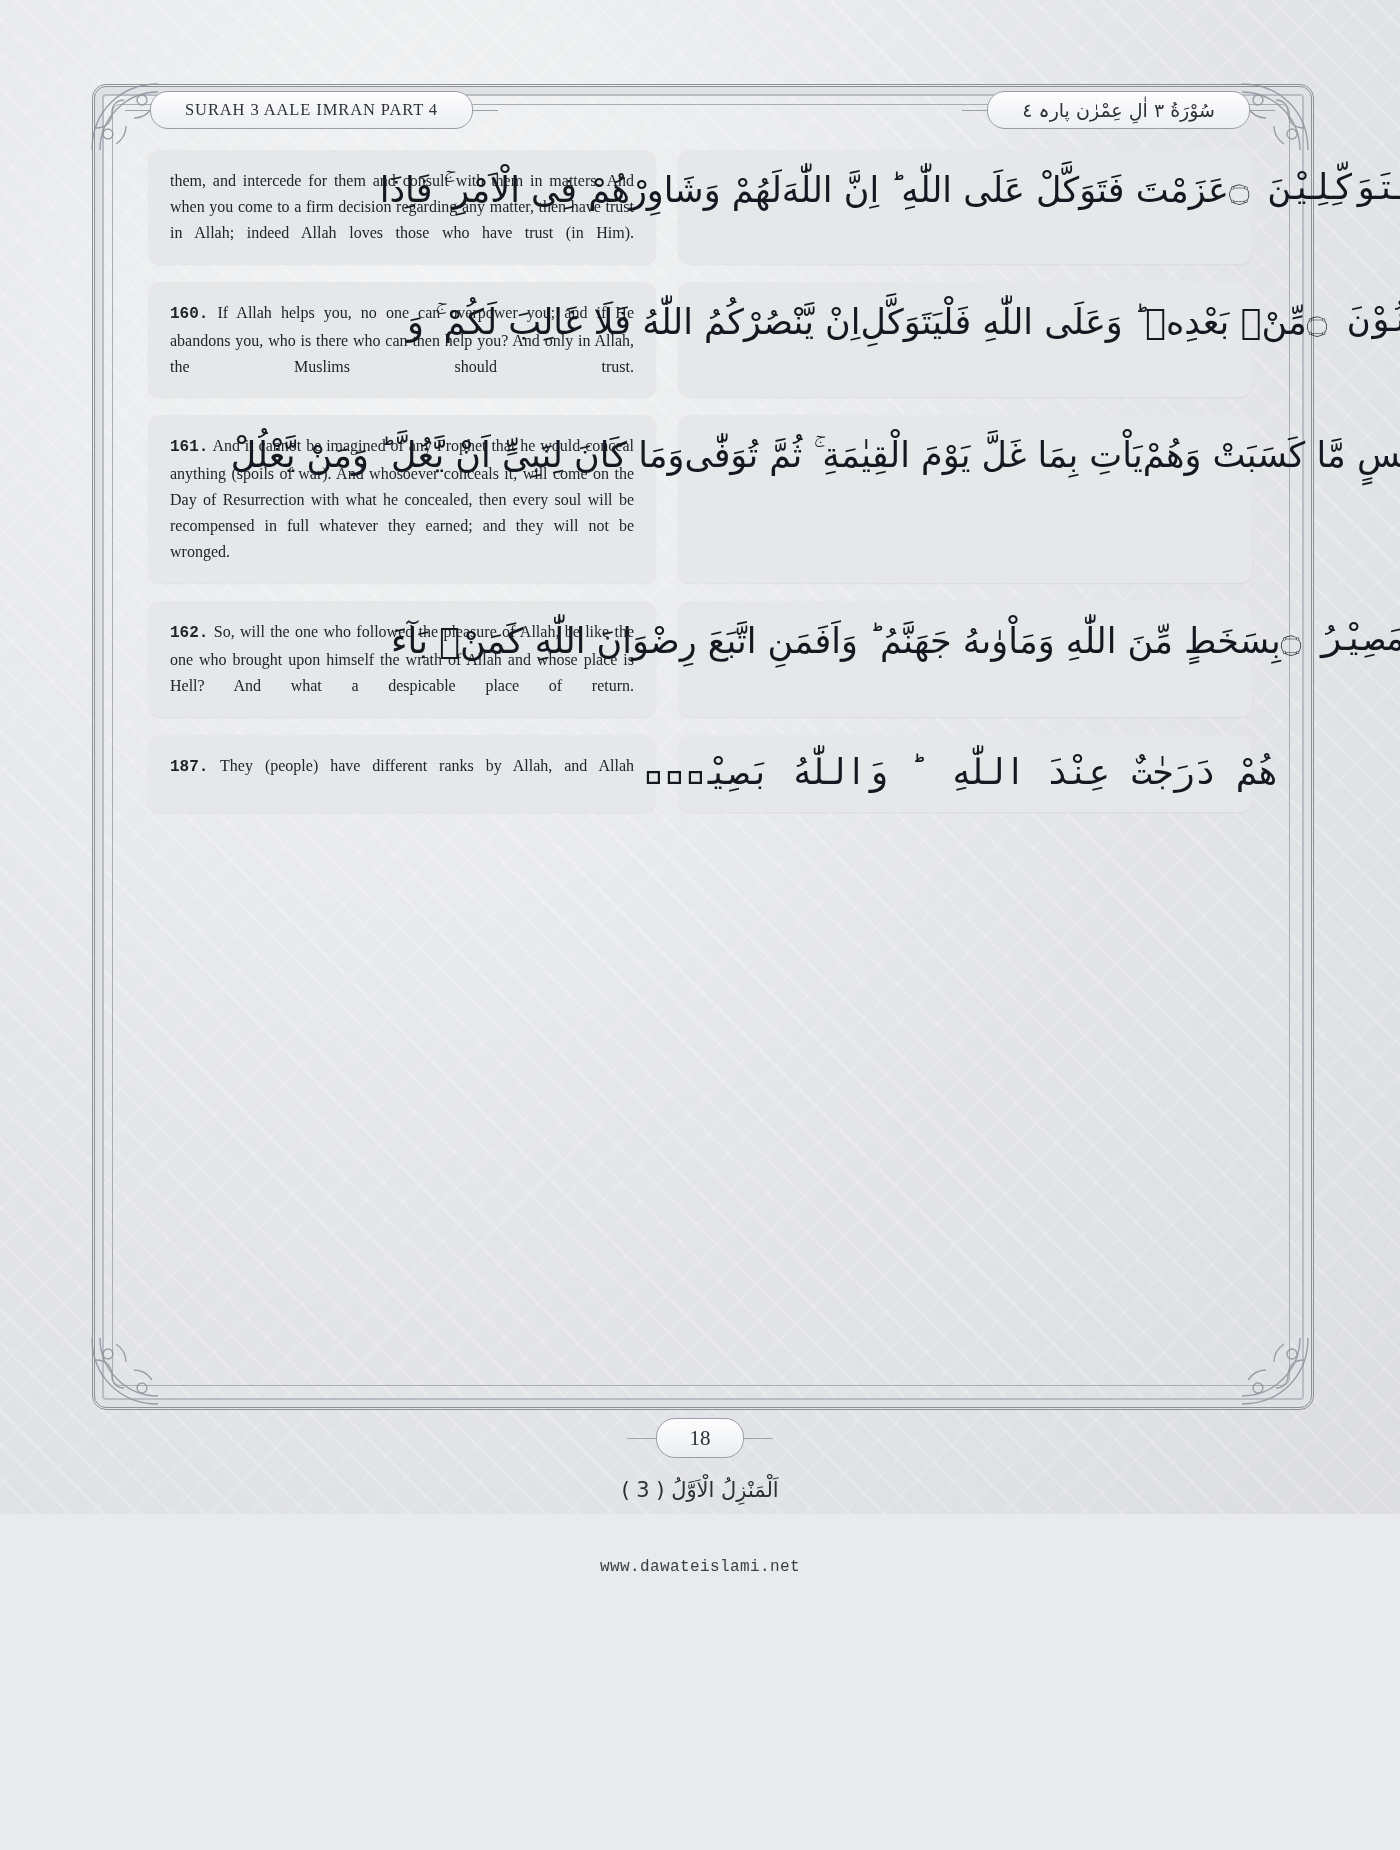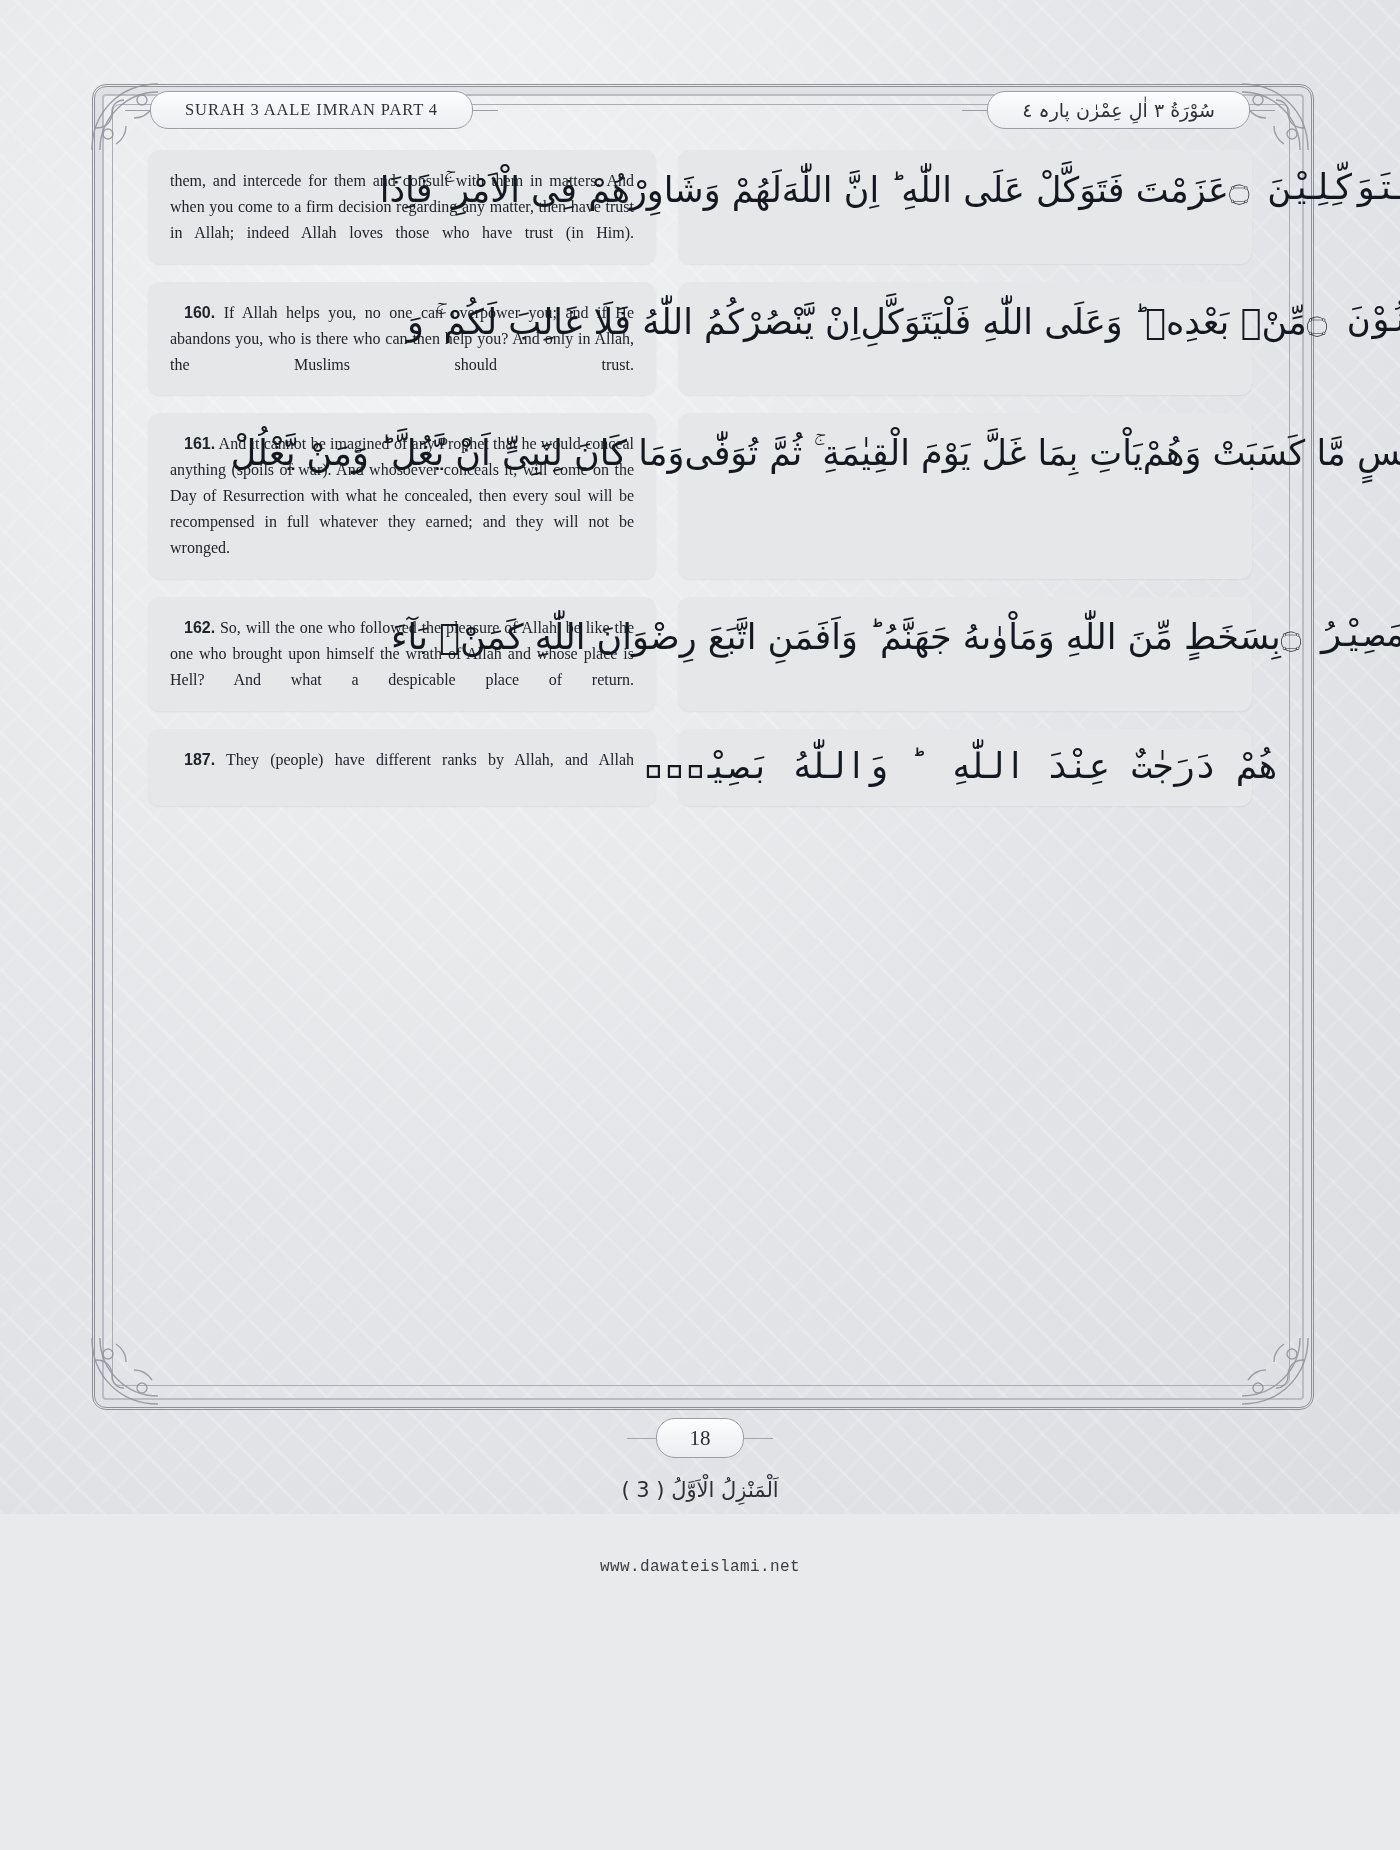--- a/index.html
+++ b/index.html
@@ -152,22 +152,21 @@
     font-family: "Liberation Serif", serif;
     font-size: 16px;
     line-height: 1.62;
     color: #20242b;
     text-align: justify;
     text-align-last: justify;
     hyphens: none;
   }
   .vnum {
     font-weight: bold;
-    font-family: Liberation Sans, sans-serif;
-    margin-left: 14px;
+    font-family: Liberation Mono, monospace;
   }
   .ar-line {
     font-family: "DejaVu Sans", sans-serif;
     direction: rtl;
     text-align: justify;
     text-align-last: justify;
     font-size: 35px;
     line-height: 1.52;
     color: #141820;
     unicode-bidi: plaintext;

